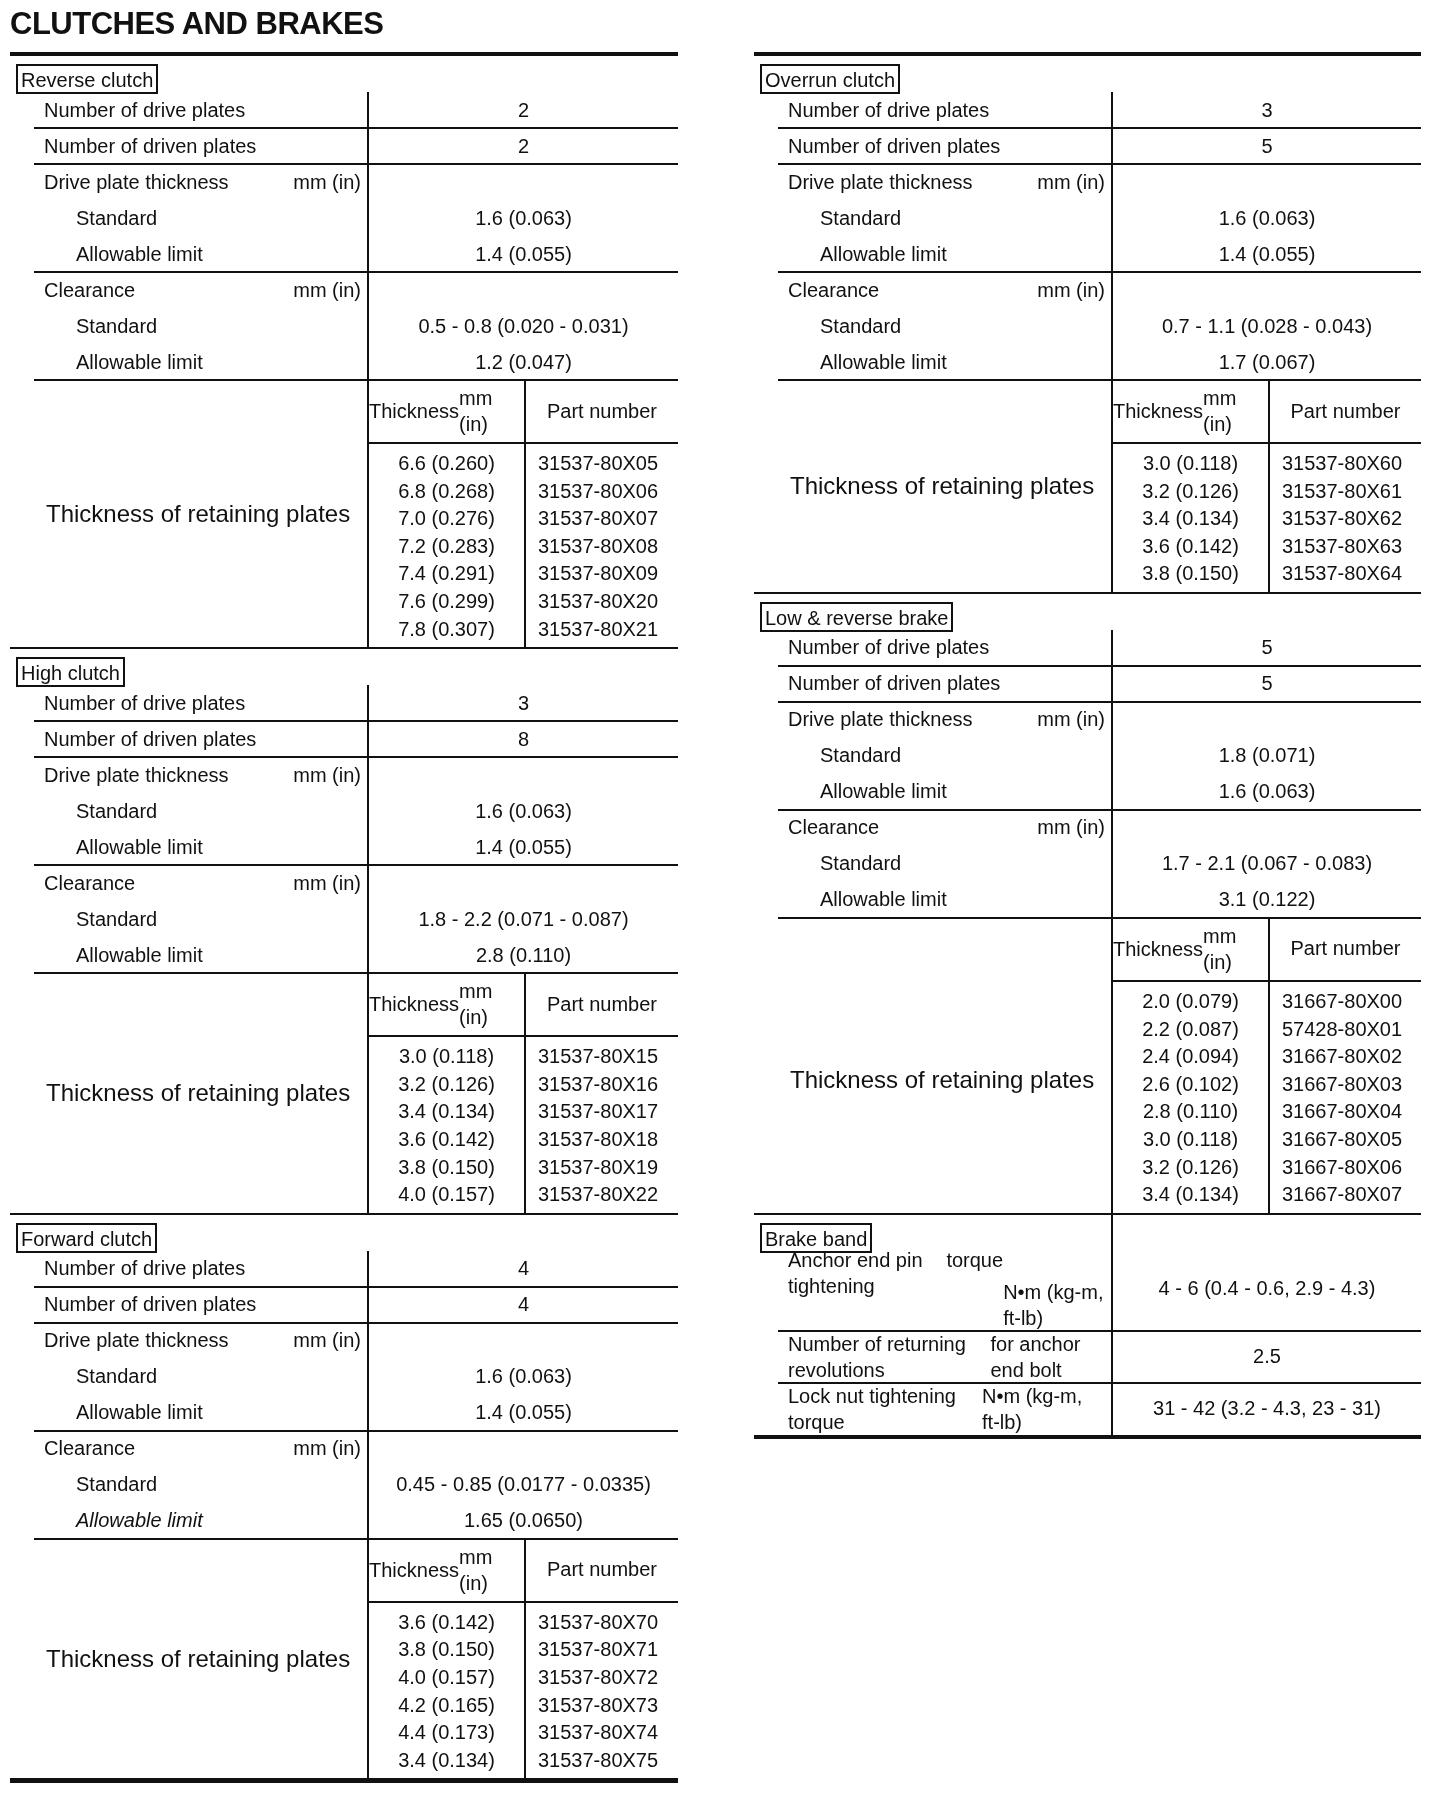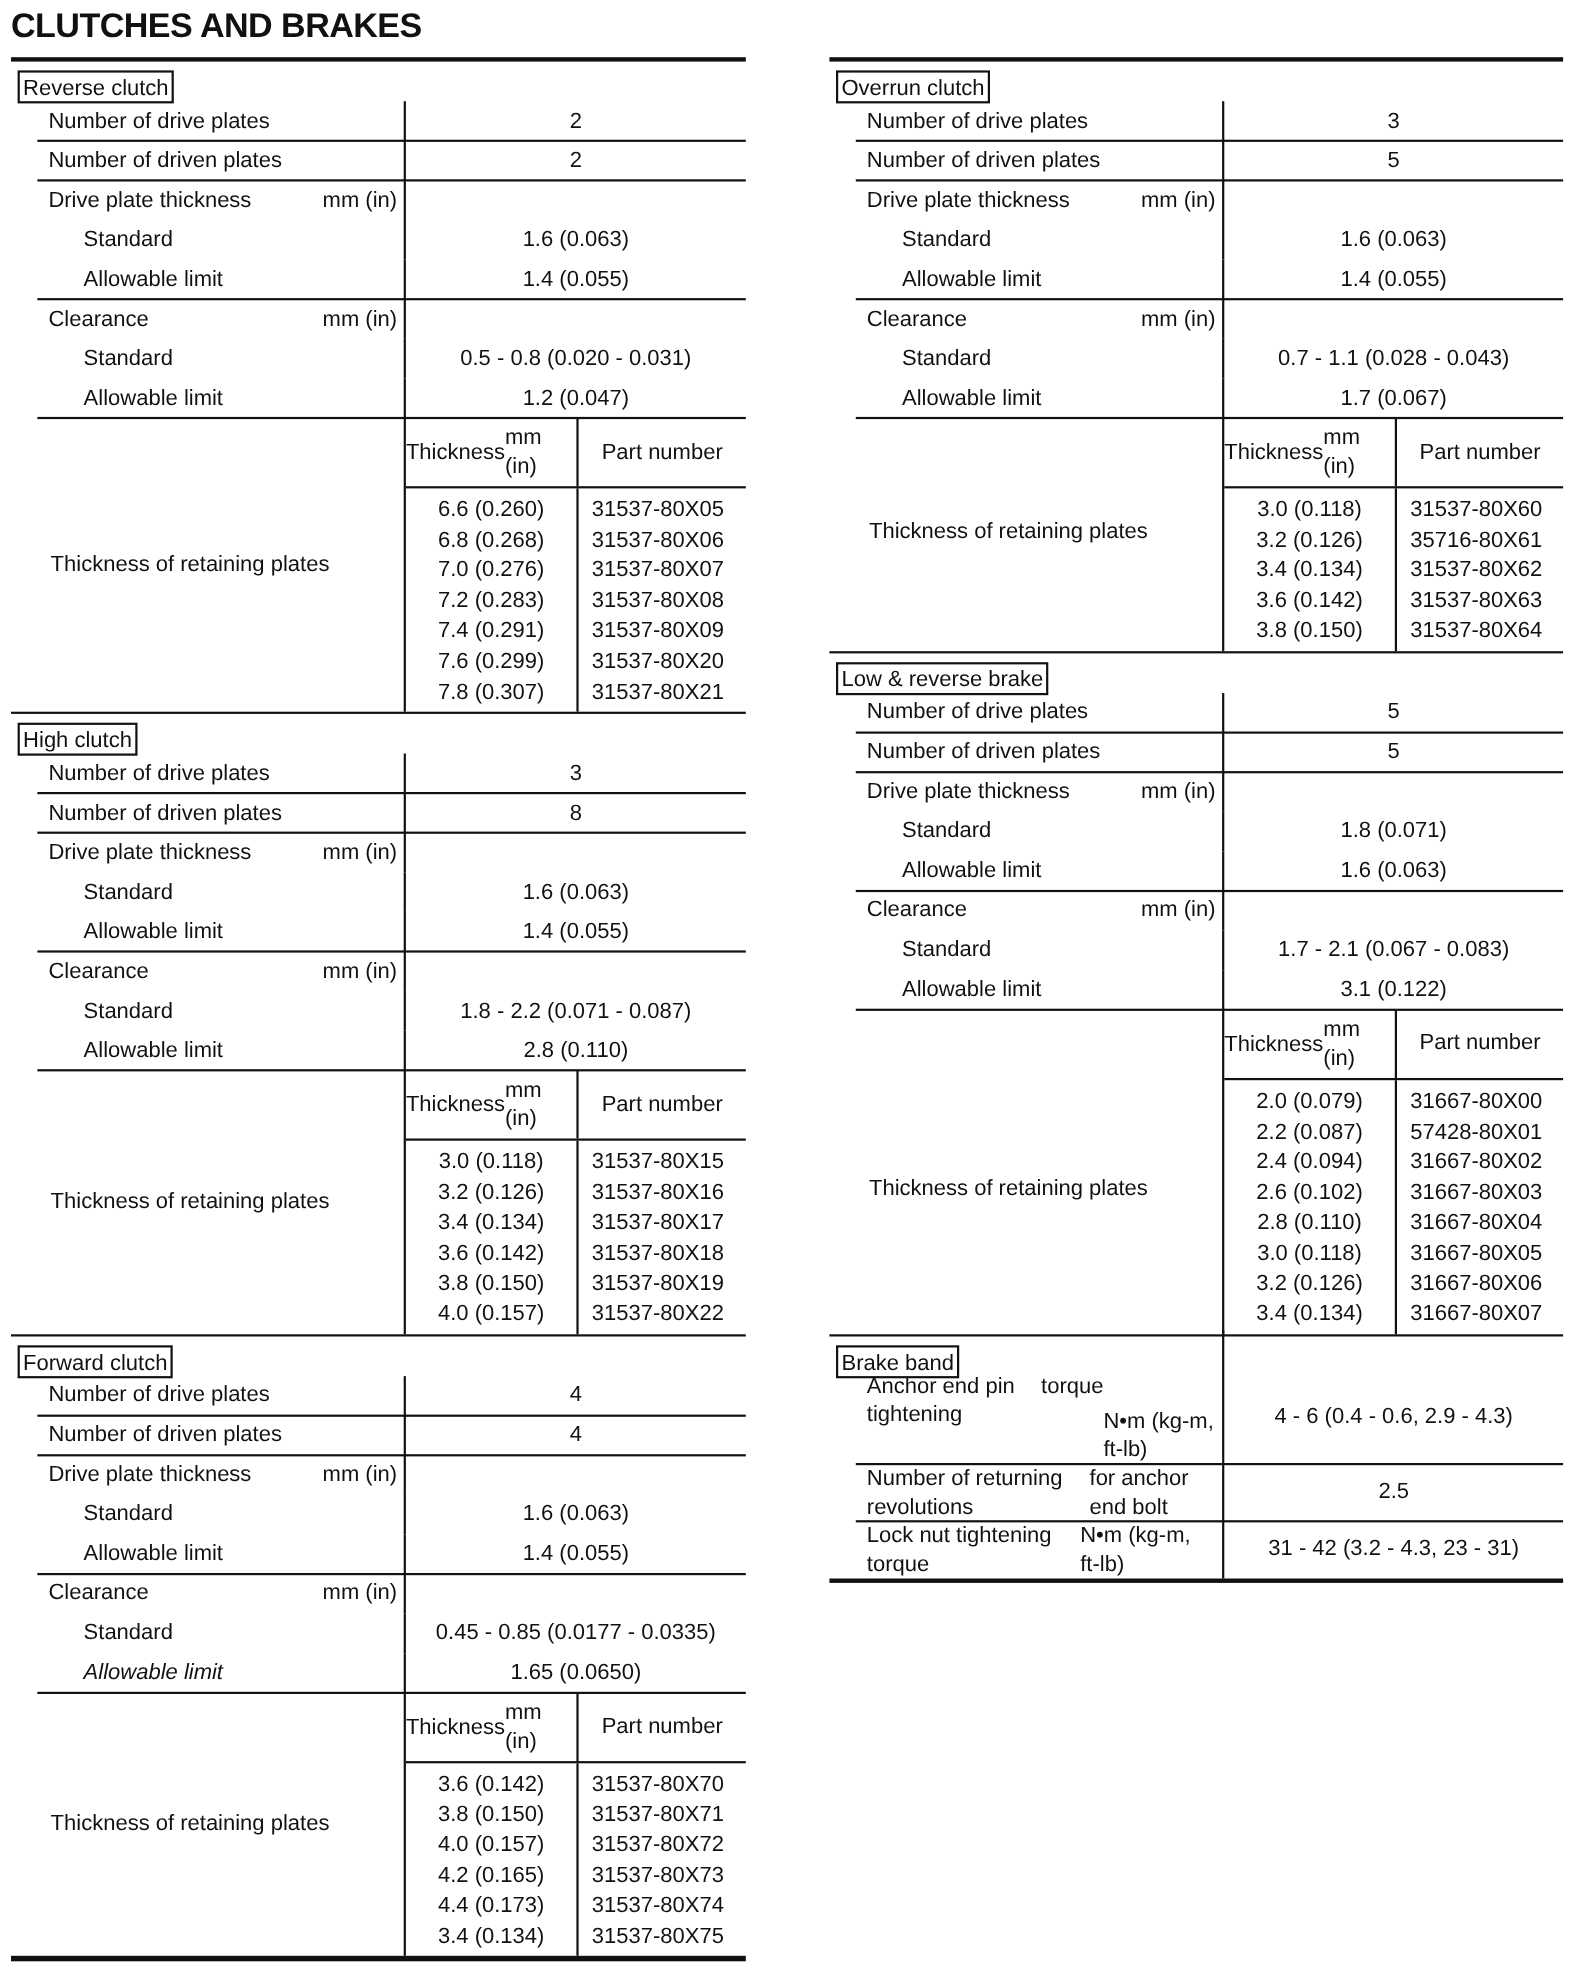--- a/index.html
+++ b/index.html
@@ -21,21 +21,21 @@
     .lbl .unit { position: absolute; right: 6px; }
     .rule { position: absolute; left: 24px; right: 0; height: 0; border-top: 2px solid #111; }
     .rule.top { top: -1px; }
     .section-box { display: inline-block; border: 2px solid #111; padding: 0 3px; margin-left: 6px;
                    line-height: 28px; margin-top: 8px; height: 30px; box-sizing: border-box; font-size: 20px; }
     .section-head { height: 44px; align-items: flex-start !important; }
     .italic { font-style: italic; }
     
     .plates { display: flex; position: relative; }
     .plates .lbl { width: 357px; box-sizing: border-box; display: flex; align-items: center;
-                   padding-left: 36px; font-size: 20px; }
+                   padding-left: 36px; font-size: 24px; }
     .plates .sub { flex: 1; border-left: 2px solid #111; display: flex; flex-direction: column; }
     .sub-head { display: flex; height: 62px; border-bottom: 2px solid #111; }
     .sub-head .c1, .sub-body .c1 { width: 157px; border-right: 2px solid #111; box-sizing: border-box; }
     .sub-head .c1 { display: flex; flex-direction: row; align-items: center; justify-content: center;
                     font-size: 20px; line-height: 26px; }
     .sub-head .c2 { flex: 1; display: flex; align-items: center; justify-content: center; font-size: 20px; }
     .sub-body { display: flex; flex: 1; }
     .sub-body .c1, .sub-body .c2 { display: flex; flex-direction: column; padding: 6px 0 4px; font-size: 20px; }
     .sub-body .c1 { align-items: center; }
     .sub-body .c2 { flex: 1; padding-left: 12px; }
@@ -409,21 +409,21 @@
         <div class="sub-body">
             <div class="c1">
               <div class="cell">3.0 (0.118)</div>
               <div class="cell">3.2 (0.126)</div>
               <div class="cell">3.4 (0.134)</div>
               <div class="cell">3.6 (0.142)</div>
               <div class="cell">3.8 (0.150)</div>
             </div>
             <div class="c2">
               <div class="cell">31537-80X60</div>
-              <div class="cell">35716-80X61</div>
+              <div class="cell">31537-80X61</div>
               <div class="cell">31537-80X62</div>
               <div class="cell">31537-80X63</div>
               <div class="cell">31537-80X64</div>
             </div>
           </div>
       </div>
     </div>
   </div>
 
   <div>

